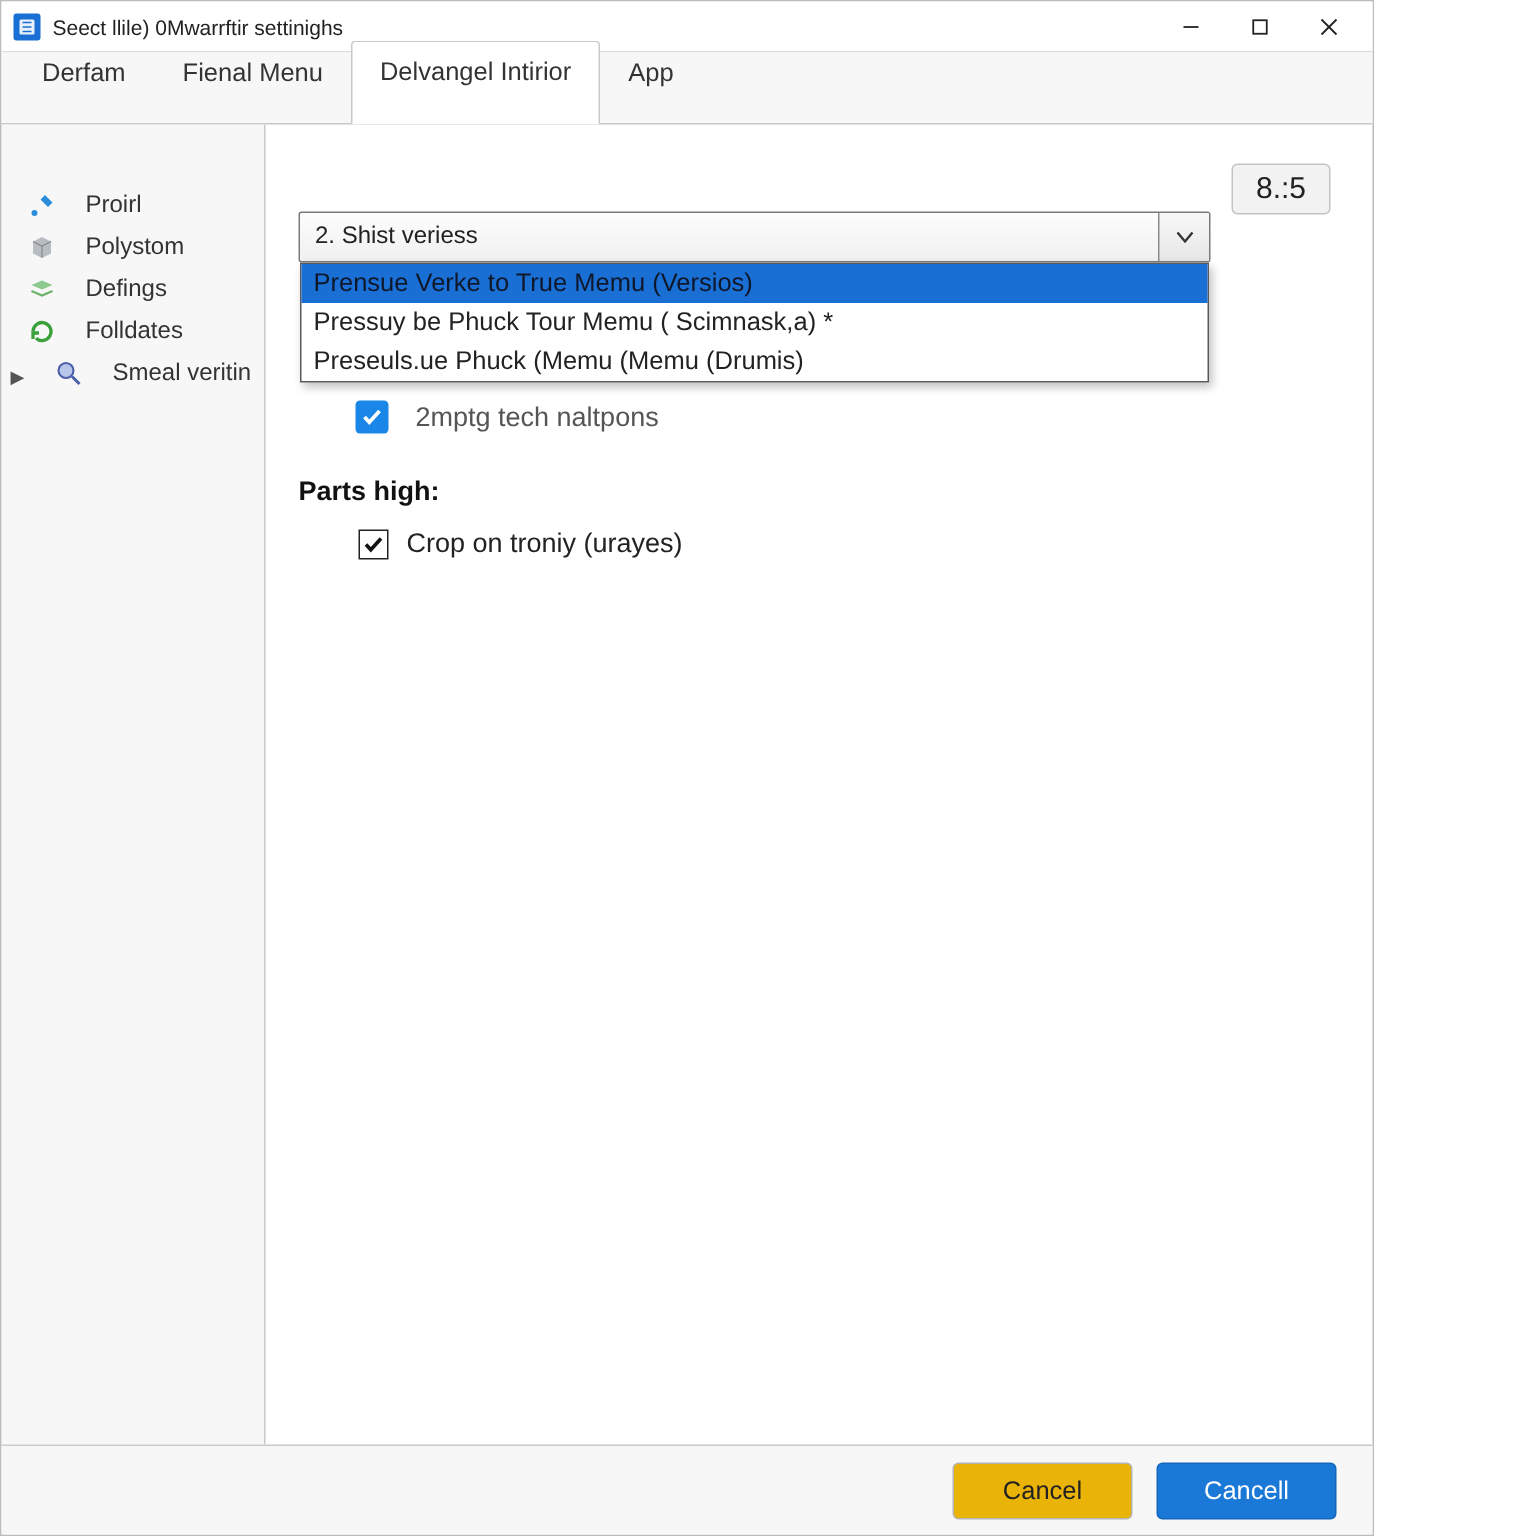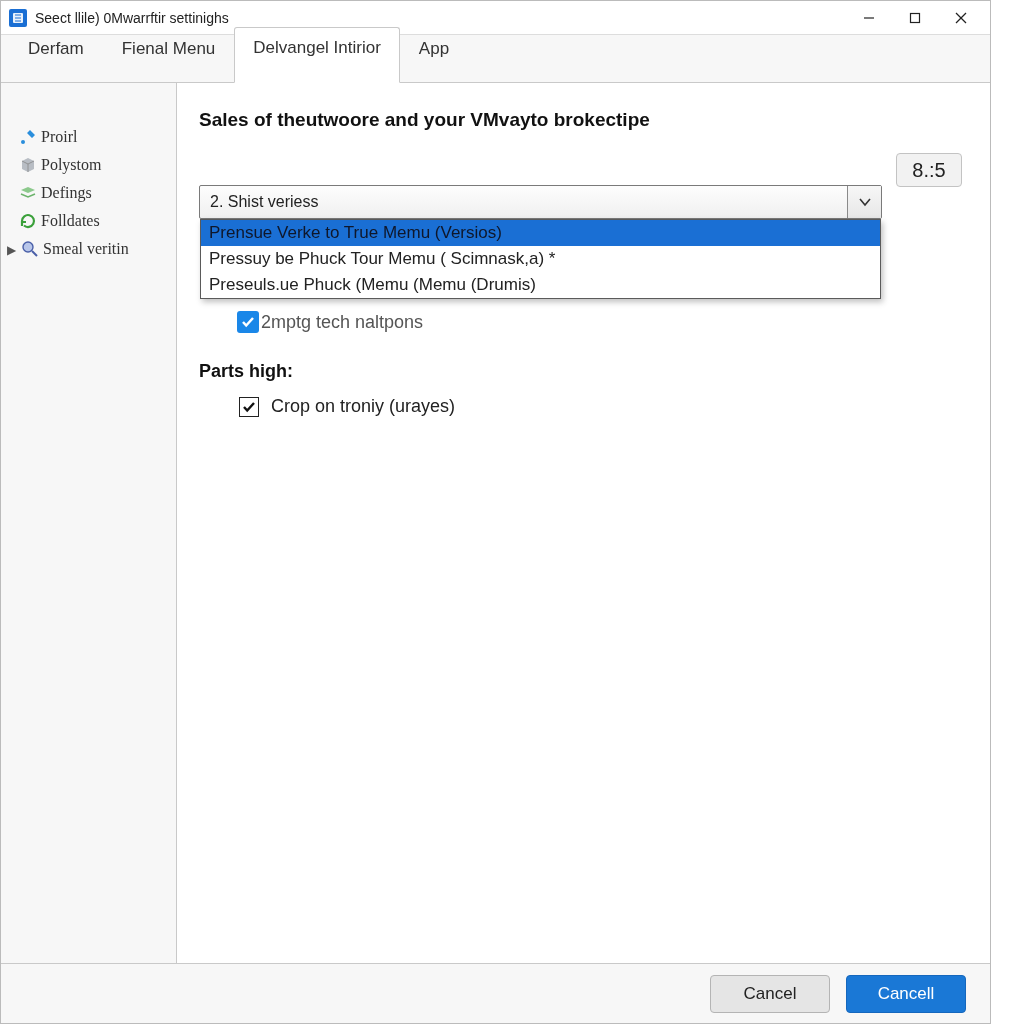--- a/index.html
+++ b/index.html
@@ -6,21 +6,21 @@
 body {
   font-family: "Segoe UI", Tahoma, sans-serif;
   font-size: 14px;
   background: #fff;
   width: 1024px;
   height: 1024px;
   overflow: hidden;
   color: #222;
 }
 .window {
-  width: 991px;
+  width: 916px;
   height: 1024px;
   border: 1px solid #bbb;
   display: flex;
   flex-direction: column;
   background: #fff;
 }
 .titlebar {
   height: 34px;
   display: flex;
   align-items: center;
@@ -80,25 +80,24 @@
 }
 .sidebar {
   width: 176px;
   background: #f7f7f7;
   border-right: 1px solid #c9c9c9;
   padding-top: 40px;
 }
 .side-item {
   display: flex;
   align-items: flex-end;
-  gap: 4px;
+  gap: 20px;
   padding: 5px 8px 5px 18px;
   font-size: 16px;
   color: #333;
-  font-family: Liberation Serif, serif;
 }
 .side-item.selected {
   background: #e9e9e9;
   border-radius: 4px;
   font-weight: 600;
   margin: 0 6px;
   padding-left: 12px;
 }
 .side-item .ic {
   width: 18px; height: 18px;
@@ -173,21 +172,21 @@
   font-size: 17px;
   color: #222;
 }
 .dd-item.hl {
   background: #1a6fd4;
   color: #0f172a;
 }
 .under-check {
   display: flex;
   align-items: center;
-  gap: 2px;
+  gap: 18px;
   margin-left: 38px;
   margin-top: 92px;
   font-size: 18px;
   color: #555;
 }
 .chk-blue {
   width: 22px; height: 22px;
   background: #1a87e8;
   border-radius: 3px;
   display: flex; align-items: center; justify-content: center;
@@ -224,21 +223,21 @@
   gap: 16px;
   padding: 0 24px;
 }
 .btn {
   min-width: 120px;
   height: 38px;
   border-radius: 4px;
   font-size: 17px;
   display: flex; align-items: center; justify-content: center;
   border: 1px solid #b4b4b4;
-  background: #e5e5e5;
+  background: #eab308;
 }
 .btn.primary {
   background: #1a78d6;
   color: #fff;
   border: 1px solid #1567bd;
 }
 </style>
 </head>
 <body>
 
@@ -323,21 +322,20 @@
           <svg viewBox="0 0 18 18">
               <circle cx="7" cy="7" r="5" fill="#b8c6ea" stroke="#4a5fa8" stroke-width="1.4"></circle>
               <line x1="11" y1="11" x2="16" y2="16" stroke="#4a5fa8" stroke-width="2"></line>
             </svg>
         </span>
         <span>Smeal veritin</span>
       </div>
     </div>
 
     <div class="main">
-      <div class="heading">Sales of theutwoore and your VMvayto brokectipe</div>
 
       <div class="row">
         <div class="combo">
           <span class="combo-text">2. Shist veriess</span>
           <span class="combo-btn">
             <svg viewBox="0 0 14 14">
                 <path d="M2 4l5 6 5-6" fill="none" stroke="#333" stroke-width="1.6"></path>
               </svg>
           </span>
           <div class="dropdown-list">

